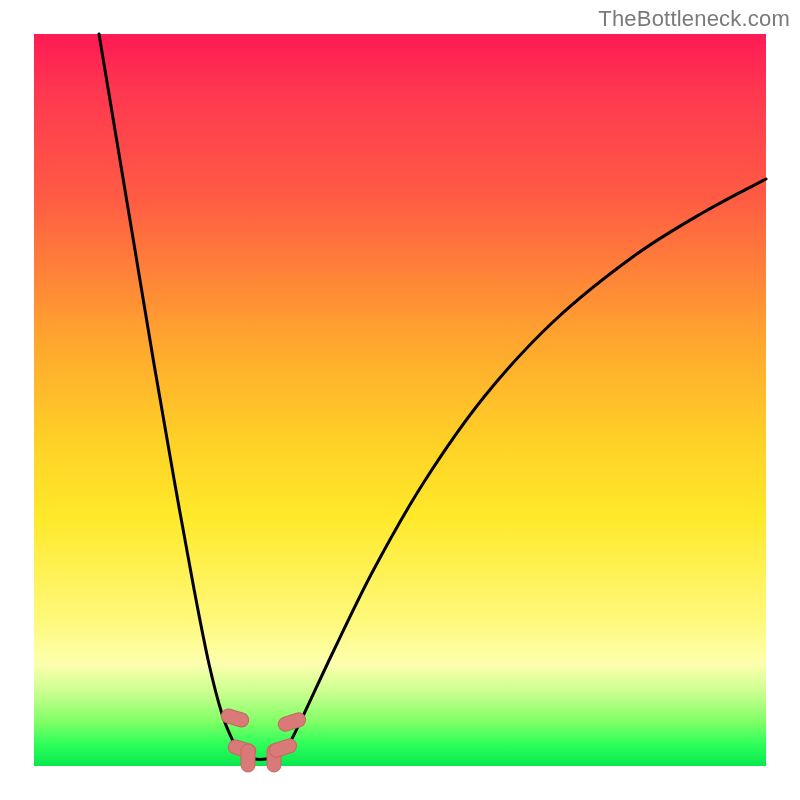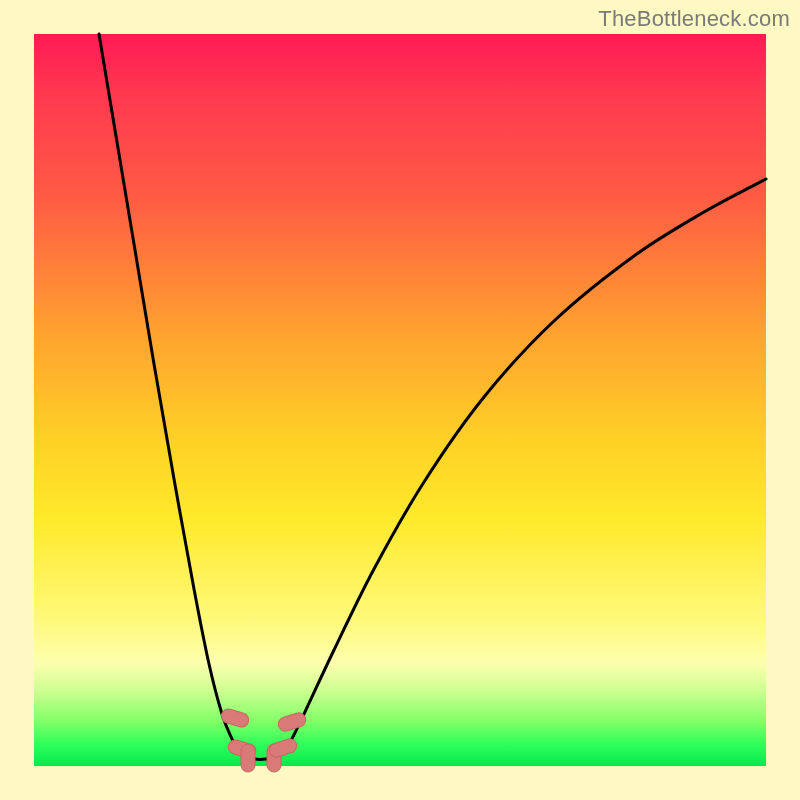--- a/index.html
+++ b/index.html
@@ -10,21 +10,21 @@
     background: #000;
     overflow: hidden;
     font-family: Arial, Helvetica, sans-serif;
   }
   .frame {
     position: absolute;
     left: 0;
     top: 0;
     width: 800px;
     height: 800px;
-    background: #fef9c3;
+    background: #ffffff;
   }
   .plot {
     position: absolute;
     left: 34px;
     top: 34px;
     width: 732px;
     height: 732px;
     
     background: linear-gradient(
       to bottom,

